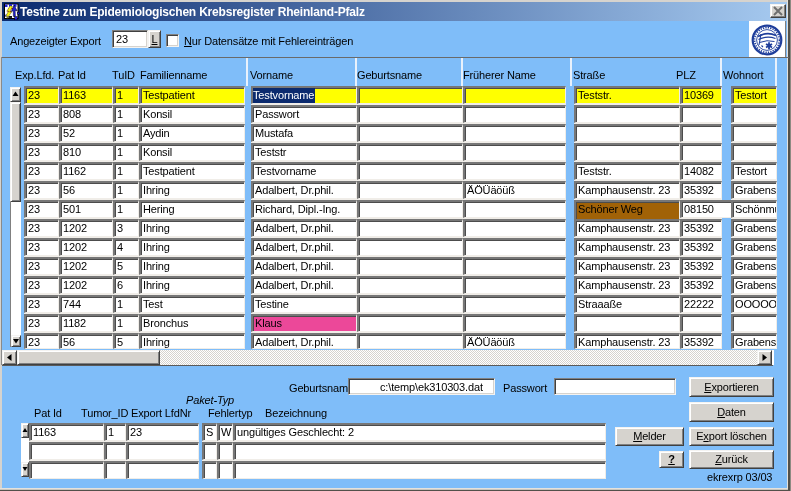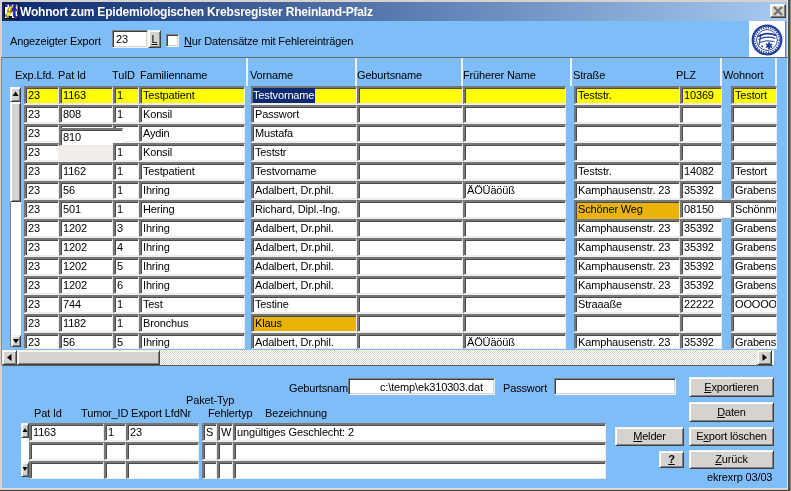--- a/index.html
+++ b/index.html
@@ -50,21 +50,21 @@
 <rect x="4.5" y="8" width="3.6" height="1.3" fill="#e41f1f"></rect>
 <rect x="3" y="13.6" width="5" height="0.9" fill="#9a9a9a"></rect>
 <rect x="5.5" y="13" width="3.5" height="1.9" fill="#111"></rect>
 <polygon points="7.2,2.8 3.8,8.2 5.8,8 2.5,13.4 4.8,13 4,15.6 8.8,8.8 6.6,9.1 9.6,3.6" fill="#f7f315" stroke="#45400a" stroke-width="0.45"></polygon>
 <g stroke="#000" stroke-width="0.45">
 <polygon points="11.2,2 8.2,8.6 10.2,7.8 10.4,13.6 12.4,13.2 12.2,7.4 14.2,8" fill="#2121d6"></polygon>
 <rect x="11.6" y="13.4" width="2.6" height="3.4" fill="#2121d6"></rect>
 <rect x="14.2" y="9.2" width="2.3" height="2" fill="#2121d6"></rect>
 </g>
 </svg>
-<div class="ttxt">Wohnort zum Epidemiologischen Krebsregister Rheinland-Pfalz</div>
+<div class="ttxt">Testine zum Epidemiologischen Krebsregister Rheinland-Pfalz</div>
 <div class="xbtn"></div>
 <svg class="abs" style="left:773px;top:6px;" width="10" height="10" viewBox="0 0 10 10">
     <path d="M1 1 L9 9 M9 1 L1 9" stroke="#6e6e6e" stroke-width="2"></path>
   </svg>
 <div class="lbl" style="left:10px;top:35px;">Angezeigter Export</div>
 <div class="sunken abs" style="left:112px;top:30px;width:36px;height:18px;">
     <div style="position:absolute;left:3px;top:2px;">23</div>
   </div>
 <div class="btn" style="left:148px;top:30px;width:13px;height:18px;line-height:16px;"><u>L</u></div>
 <div class="sunken abs" style="left:166px;top:34px;width:13px;height:13px;background:#fff;"></div>
@@ -129,21 +129,21 @@
 <div class="cell" style="left:59px;top:124px;width:54px;height:18px;background:#fff;">52</div>
 <div class="cell" style="left:113px;top:124px;width:26px;height:18px;background:#fff;">1</div>
 <div class="cell" style="left:139px;top:124px;width:106px;height:18px;background:#fff;">Aydin</div>
 <div class="cell" style="left:251px;top:124px;width:106px;height:18px;background:#fff;">Mustafa</div>
 <div class="cell" style="left:357px;top:124px;width:106px;height:18px;background:#fff;"></div>
 <div class="cell" style="left:463px;top:124px;width:103px;height:18px;background:#fff;"></div>
 <div class="cell" style="left:574px;top:124px;width:106px;height:18px;background:#fff;"></div>
 <div class="cell" style="left:680px;top:124px;width:42px;height:18px;background:#fff;"></div>
 <div class="cell" style="left:731px;top:124px;width:46px;height:18px;background:#fff;"></div>
 <div class="cell" style="left:24px;top:143px;width:35px;height:18px;background:#fff;">23</div>
-<div class="cell" style="left:59px;top:128px;width:64px;height:18px;background:#fff;">810</div>
+<div class="cell" style="left:59px;top:143px;width:64px;height:18px;background:#fff;">810</div>
 <div class="cell" style="left:113px;top:143px;width:26px;height:18px;background:#fff;">1</div>
 <div class="cell" style="left:139px;top:143px;width:106px;height:18px;background:#fff;">Konsil</div>
 <div class="cell" style="left:251px;top:143px;width:106px;height:18px;background:#fff;">Teststr</div>
 <div class="cell" style="left:357px;top:143px;width:106px;height:18px;background:#fff;"></div>
 <div class="cell" style="left:463px;top:143px;width:103px;height:18px;background:#fff;"></div>
 <div class="cell" style="left:574px;top:143px;width:106px;height:18px;background:#fff;"></div>
 <div class="cell" style="left:680px;top:143px;width:42px;height:18px;background:#fff;"></div>
 <div class="cell" style="left:731px;top:143px;width:46px;height:18px;background:#fff;"></div>
 <div class="cell" style="left:24px;top:162px;width:35px;height:18px;background:#fff;">23</div>
 <div class="cell" style="left:59px;top:162px;width:54px;height:18px;background:#fff;">1162</div>
@@ -165,21 +165,21 @@
 <div class="cell" style="left:574px;top:181px;width:106px;height:18px;background:#fff;">Kamphausenstr. 23</div>
 <div class="cell" style="left:680px;top:181px;width:42px;height:18px;background:#fff;">35392</div>
 <div class="cell" style="left:731px;top:181px;width:46px;height:18px;background:#fff;">Grabenstein</div>
 <div class="cell" style="left:24px;top:200px;width:35px;height:18px;background:#fff;">23</div>
 <div class="cell" style="left:59px;top:200px;width:54px;height:18px;background:#fff;">501</div>
 <div class="cell" style="left:113px;top:200px;width:26px;height:18px;background:#fff;">1</div>
 <div class="cell" style="left:139px;top:200px;width:106px;height:18px;background:#fff;">Hering</div>
 <div class="cell" style="left:251px;top:200px;width:106px;height:18px;background:#fff;">Richard, Dipl.-Ing.</div>
 <div class="cell" style="left:357px;top:200px;width:106px;height:18px;background:#fff;"></div>
 <div class="cell" style="left:463px;top:200px;width:103px;height:18px;background:#fff;"></div>
-<div class="cell" style="left:574px;top:200px;width:106px;height:34px;background:#eab308;">Schöner Weg</div>
+<div class="cell" style="left:574px;top:200px;width:106px;height:34px;background:#a16207;">Schöner Weg</div>
 <div class="cell" style="left:680px;top:200px;width:60px;height:18px;background:#fff;">08150</div>
 <div class="cell" style="left:731px;top:200px;width:46px;height:18px;background:#fff;">Schönmuth</div>
 <div class="cell" style="left:24px;top:219px;width:35px;height:18px;background:#fff;">23</div>
 <div class="cell" style="left:59px;top:219px;width:54px;height:18px;background:#fff;">1202</div>
 <div class="cell" style="left:113px;top:219px;width:26px;height:18px;background:#fff;">3</div>
 <div class="cell" style="left:139px;top:219px;width:106px;height:18px;background:#fff;">Ihring</div>
 <div class="cell" style="left:251px;top:219px;width:106px;height:18px;background:#fff;">Adalbert, Dr.phil.</div>
 <div class="cell" style="left:357px;top:219px;width:106px;height:18px;background:#fff;"></div>
 <div class="cell" style="left:463px;top:219px;width:103px;height:18px;background:#fff;"></div>
 <div class="cell" style="left:574px;top:219px;width:106px;height:18px;background:#fff;">Kamphausenstr. 23</div>
@@ -222,21 +222,21 @@
 <div class="cell" style="left:251px;top:295px;width:106px;height:18px;background:#fff;">Testine</div>
 <div class="cell" style="left:357px;top:295px;width:106px;height:18px;background:#fff;"></div>
 <div class="cell" style="left:463px;top:295px;width:103px;height:18px;background:#fff;"></div>
 <div class="cell" style="left:574px;top:295px;width:106px;height:18px;background:#fff;">Straaaße</div>
 <div class="cell" style="left:680px;top:295px;width:42px;height:18px;background:#fff;">22222</div>
 <div class="cell" style="left:731px;top:295px;width:46px;height:18px;background:#fff;">OOOOOOOO</div>
 <div class="cell" style="left:24px;top:314px;width:35px;height:18px;background:#fff;">23</div>
 <div class="cell" style="left:59px;top:314px;width:54px;height:18px;background:#fff;">1182</div>
 <div class="cell" style="left:113px;top:314px;width:26px;height:18px;background:#fff;">1</div>
 <div class="cell" style="left:139px;top:314px;width:106px;height:18px;background:#fff;">Bronchus</div>
-<div class="cell" style="left:251px;top:314px;width:106px;height:18px;background:#eab308;">Klaus</div>
+<div class="cell" style="left:251px;top:314px;width:106px;height:18px;background:#ec4899;">Klaus</div>
 <div class="cell" style="left:357px;top:314px;width:106px;height:18px;background:#fff;"></div>
 <div class="cell" style="left:463px;top:314px;width:103px;height:18px;background:#fff;"></div>
 <div class="cell" style="left:574px;top:314px;width:106px;height:18px;background:#fff;"></div>
 <div class="cell" style="left:680px;top:314px;width:42px;height:18px;background:#fff;"></div>
 <div class="cell" style="left:731px;top:314px;width:46px;height:18px;background:#fff;"></div>
 <div class="cell" style="left:24px;top:333px;width:35px;height:16px;background:#fff;">23</div>
 <div class="cell" style="left:59px;top:333px;width:54px;height:16px;background:#fff;">56</div>
 <div class="cell" style="left:113px;top:333px;width:26px;height:16px;background:#fff;">5</div>
 <div class="cell" style="left:139px;top:333px;width:106px;height:16px;background:#fff;">Ihring</div>
 <div class="cell" style="left:251px;top:333px;width:106px;height:16px;background:#fff;">Adalbert, Dr.phil.</div>
@@ -271,21 +271,21 @@
     <div style="position:absolute;left:3px;top:2px;margin-left:28px;">c:\temp\ek310303.dat</div>
   </div>
 <div class="lbl" style="left:503px;top:382px;">Passwort</div>
 <div class="sunken abs" style="left:554px;top:378px;width:122px;height:17px;"></div>
 <div class="btn" style="left:689px;top:377px;width:85px;height:20px;line-height:18px;"><u>E</u>xportieren</div>
 <div class="btn" style="left:689px;top:402px;width:85px;height:20px;line-height:18px;"><u>D</u>aten</div>
 <div class="btn" style="left:615px;top:427px;width:69px;height:19px;line-height:17px;"><u>M</u>elder</div>
 <div class="btn" style="left:689px;top:427px;width:85px;height:19px;line-height:17px;">E<u>x</u>port löschen</div>
 <div class="btn" style="left:659px;top:451px;width:25px;height:17px;line-height:15px;font-weight:bold;"><u>?</u></div>
 <div class="btn" style="left:689px;top:450px;width:85px;height:19px;line-height:17px;"><u>Z</u>urück</div>
-<div class="lbl" style="left:186px;top:394px;">Paket-Typ</div>
+<div class="lbl" style="left:186px;top:394px;font-style:italic;">Paket-Typ</div>
 <div class="lbl" style="left:34px;top:407px;">Pat Id</div>
 <div class="lbl" style="left:81px;top:407px;">Tumor_ID</div>
 <div class="lbl" style="left:131px;top:407px;">Export LfdNr</div>
 <div class="lbl" style="left:208px;top:407px;">Fehlertyp</div>
 <div class="lbl" style="left:265px;top:407px;">Bezeichnung</div>
 <div class="abs" style="left:29px;top:423px;width:170px;height:56px;background:#f0ede8;"></div>
 <div class="abs" style="left:202px;top:423px;width:404px;height:56px;background:#f0ede8;"></div>
 <div class="cell" style="left:29px;top:423px;width:75px;">1163</div>
 <div class="cell" style="left:104px;top:423px;width:22px;">1</div>
 <div class="cell" style="left:126px;top:423px;width:73px;">23</div>

